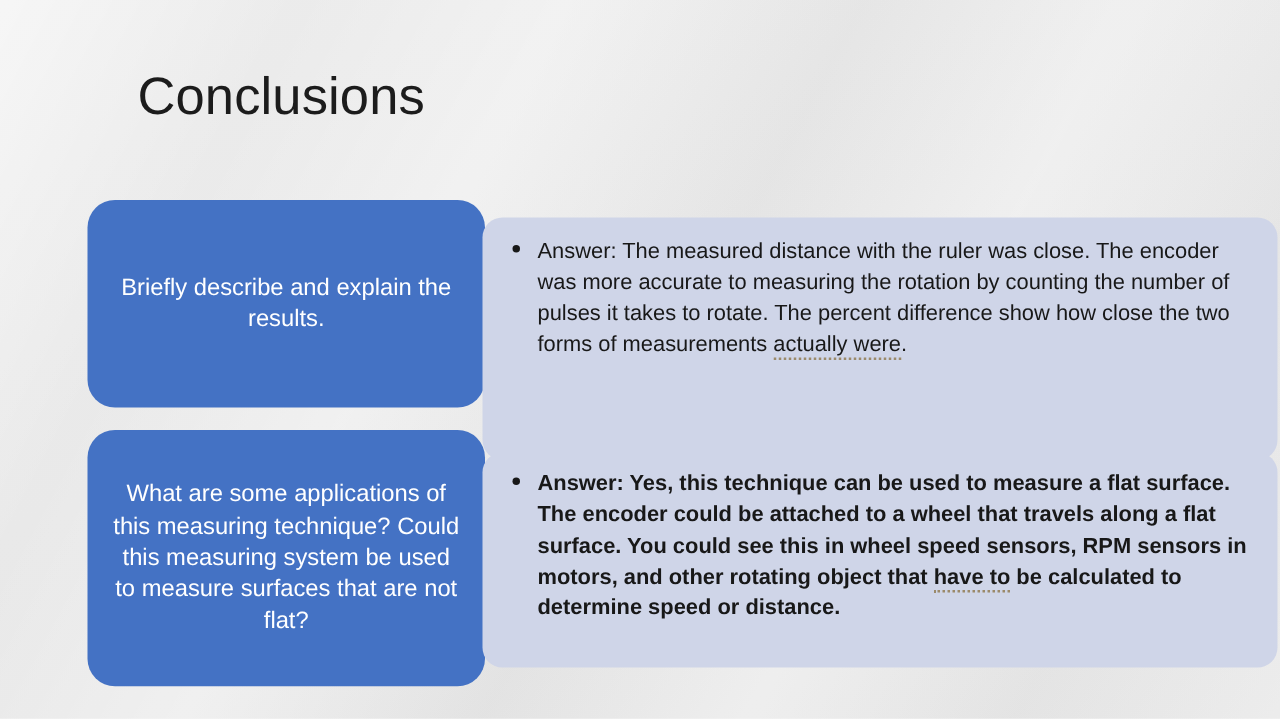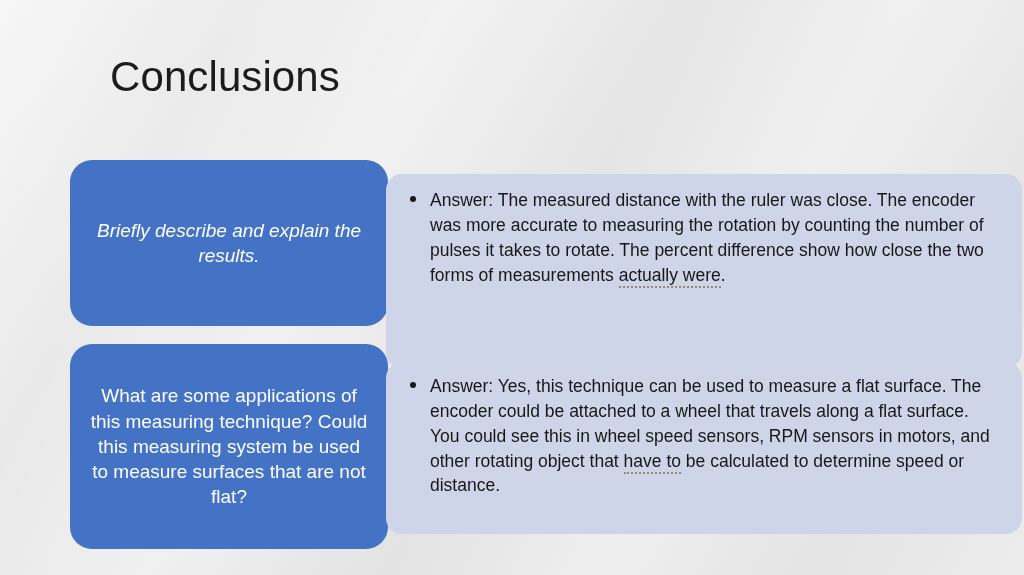--- a/index.html
+++ b/index.html
@@ -61,21 +61,21 @@
     background: #4472C4;
     border-radius: 22px;
     color: #ffffff;
     display: flex;
     align-items: center;
     justify-content: center;
     text-align: center;
     box-sizing: border-box;
     padding: 12px 18px;
   }
-  #question-box-1 { height: 166px; top: 0; font-style: italic; }
+  #question-box-1 { height: 166px; top: 0; }
   #question-box-2 { height: 205px; top: 0; }
 
   .question-text {
     font-size: 19px;
     line-height: 1.33;
     font-weight: 400;
     color: #ffffff;
   }
 
   
@@ -91,20 +91,21 @@
     top: 14px;
     height: 194px;
     padding: 14px 22px 14px 18px;
   }
   #answer-box-2 {
     left: 316px;
     width: 636px;
     top: 18px;
     height: 172px;
     padding: 12px 22px 12px 18px;
+    font-weight: bold;
   }
 
   .bullet-item {
     position: relative;
     padding-left: 26px;
     font-size: 17.5px;
     line-height: 1.42;
     color: #181818;
   }
   .bullet-item .dot {

